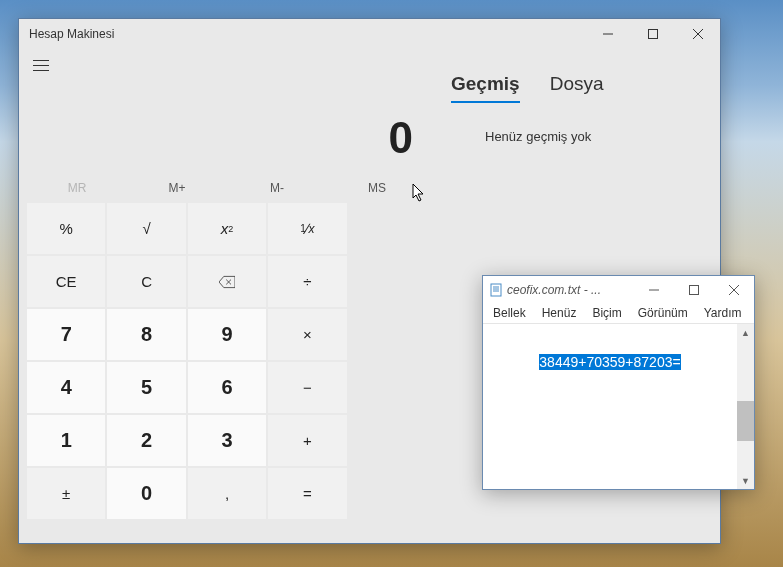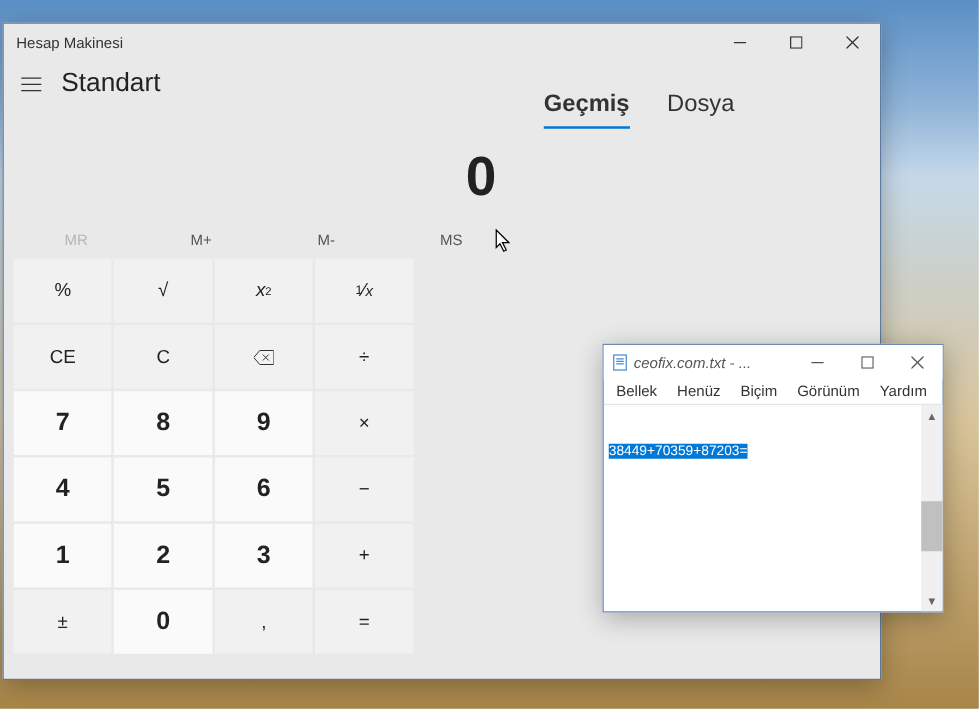--- a/index.html
+++ b/index.html
@@ -2,21 +2,21 @@
 <html><head>
 <meta charset="utf-8">
 <style>
   * { box-sizing: border-box; margin: 0; padding: 0; font-family: "Segoe UI", Arial, sans-serif; }
   body {
     width: 783px; height: 567px; overflow: hidden; position: relative;
     background: linear-gradient(to bottom, #5a8fc5 0%, #8fb4d8 15%, #c5d8e8 25%, #d8c49a 60%, #a88548 100%);
   }
   
   .calc-window {
-    position: absolute; left: 2px; top: 18px; width: 703px; height: 526px;
+    position: absolute; left: 18px; top: 18px; width: 703px; height: 526px;
     background: #e9e9e9; box-shadow: 0 4px 20px rgba(0,0,0,0.3);
     border: 1px solid #5a7aa0;
   }
   .calc-titlebar {
     height: 30px; display: flex; align-items: center; justify-content: space-between;
     padding-left: 10px;
   }
   .calc-title { font-size: 12px; color: #333; }
   .title-controls { display: flex; }
   .title-btn {
@@ -78,22 +78,23 @@
   }
   .np-menu {
     height: 20px; display: flex; gap: 4px; padding: 0 4px; font-size: 12px; color: #333;
     border-bottom: 1px solid #e5e5e5;
   }
   .np-menu-item { padding: 2px 6px; cursor: pointer; }
   .np-body {
     position: relative; height: calc(100% - 48px); display: flex;
   }
   .np-text {
-    flex: 1; padding: 30px 4px 4px 4px; font-family: Consolas, monospace; font-size: 11px;
+    flex: 1; padding: 30px 4px 4px 4px; font-family: Consolas, monospace; font-size: 14px;
     overflow: auto;
+    text-align: center;
   }
   .np-sel { background: #0078d7; color: #fff; }
   .np-scroll { width: 17px; background: #f0f0f0; display: flex; flex-direction: column; }
   .np-scroll-arrow {
     height: 17px; display: flex; align-items: center; justify-content: center; color: #666; cursor: pointer; font-size: 9px;
   }
   .np-scroll-track { flex: 1; }
   .np-scroll-thumb { width: 100%; height: 40px; background: #c0c0c0; margin-top: 60px; }
 </style>
 </head>
@@ -121,28 +122,28 @@
       </div>
     </div>
   </div>
 
   <div class="calc-header">
     <div class="hamburger">
       <span></span>
       <span></span>
       <span></span>
     </div>
-    <div class="mode-title">Standart</div>
   </div>
 
   <div class="right-panel">
     <div class="tabs">
       <div class="tab active">Geçmiş</div>
       <div class="tab">Dosya</div>
     </div>
+    <div class="history-empty">Henüz geçmiş yok</div>
   </div>
 
   <div class="calc-body">
     <div class="display">0</div>
 
     <div class="mem-row">
       <div class="mem-btn disabled">MR</div>
       <div class="mem-btn">M+</div>
       <div class="mem-btn">M-</div>
       <div class="mem-btn">MS</div>

